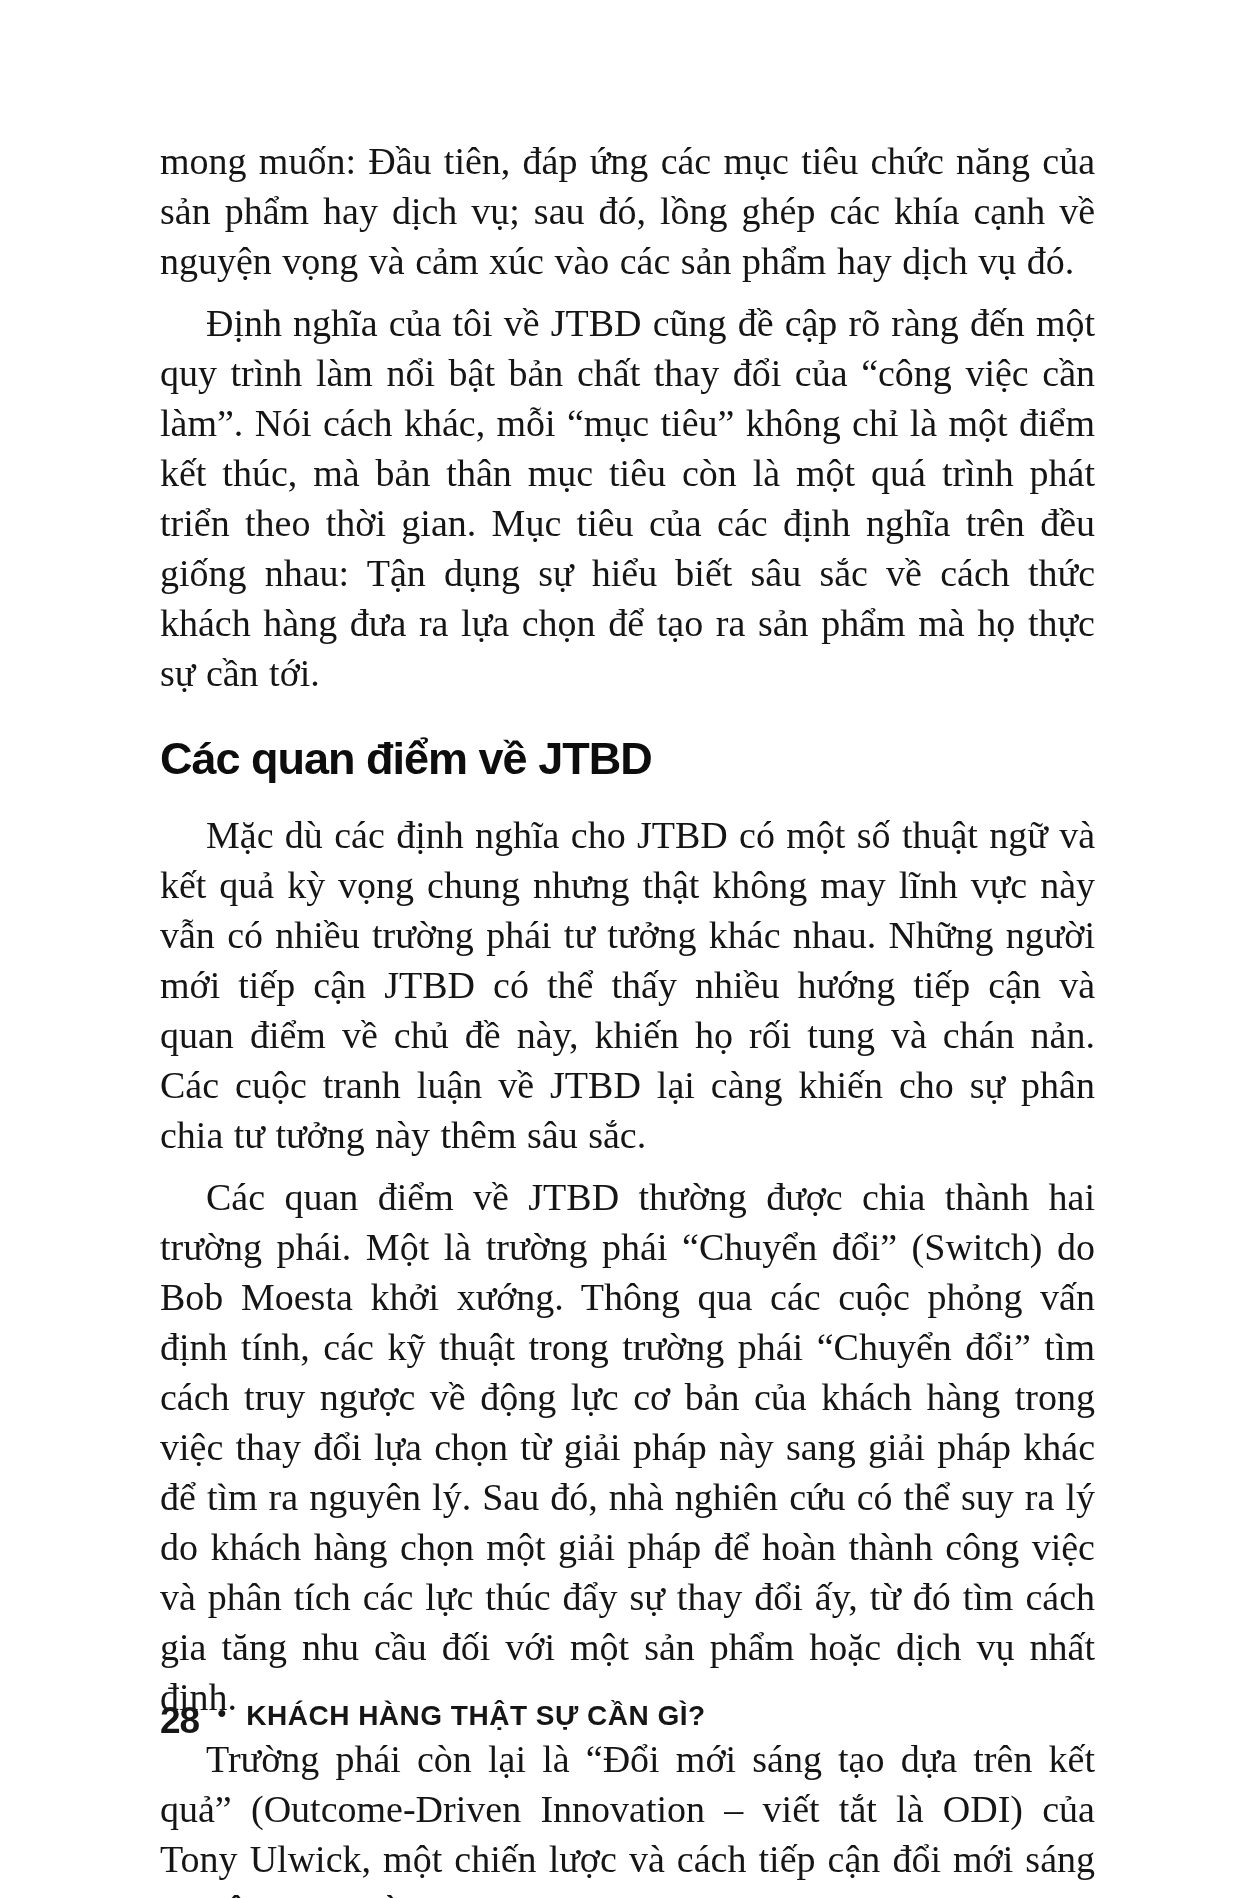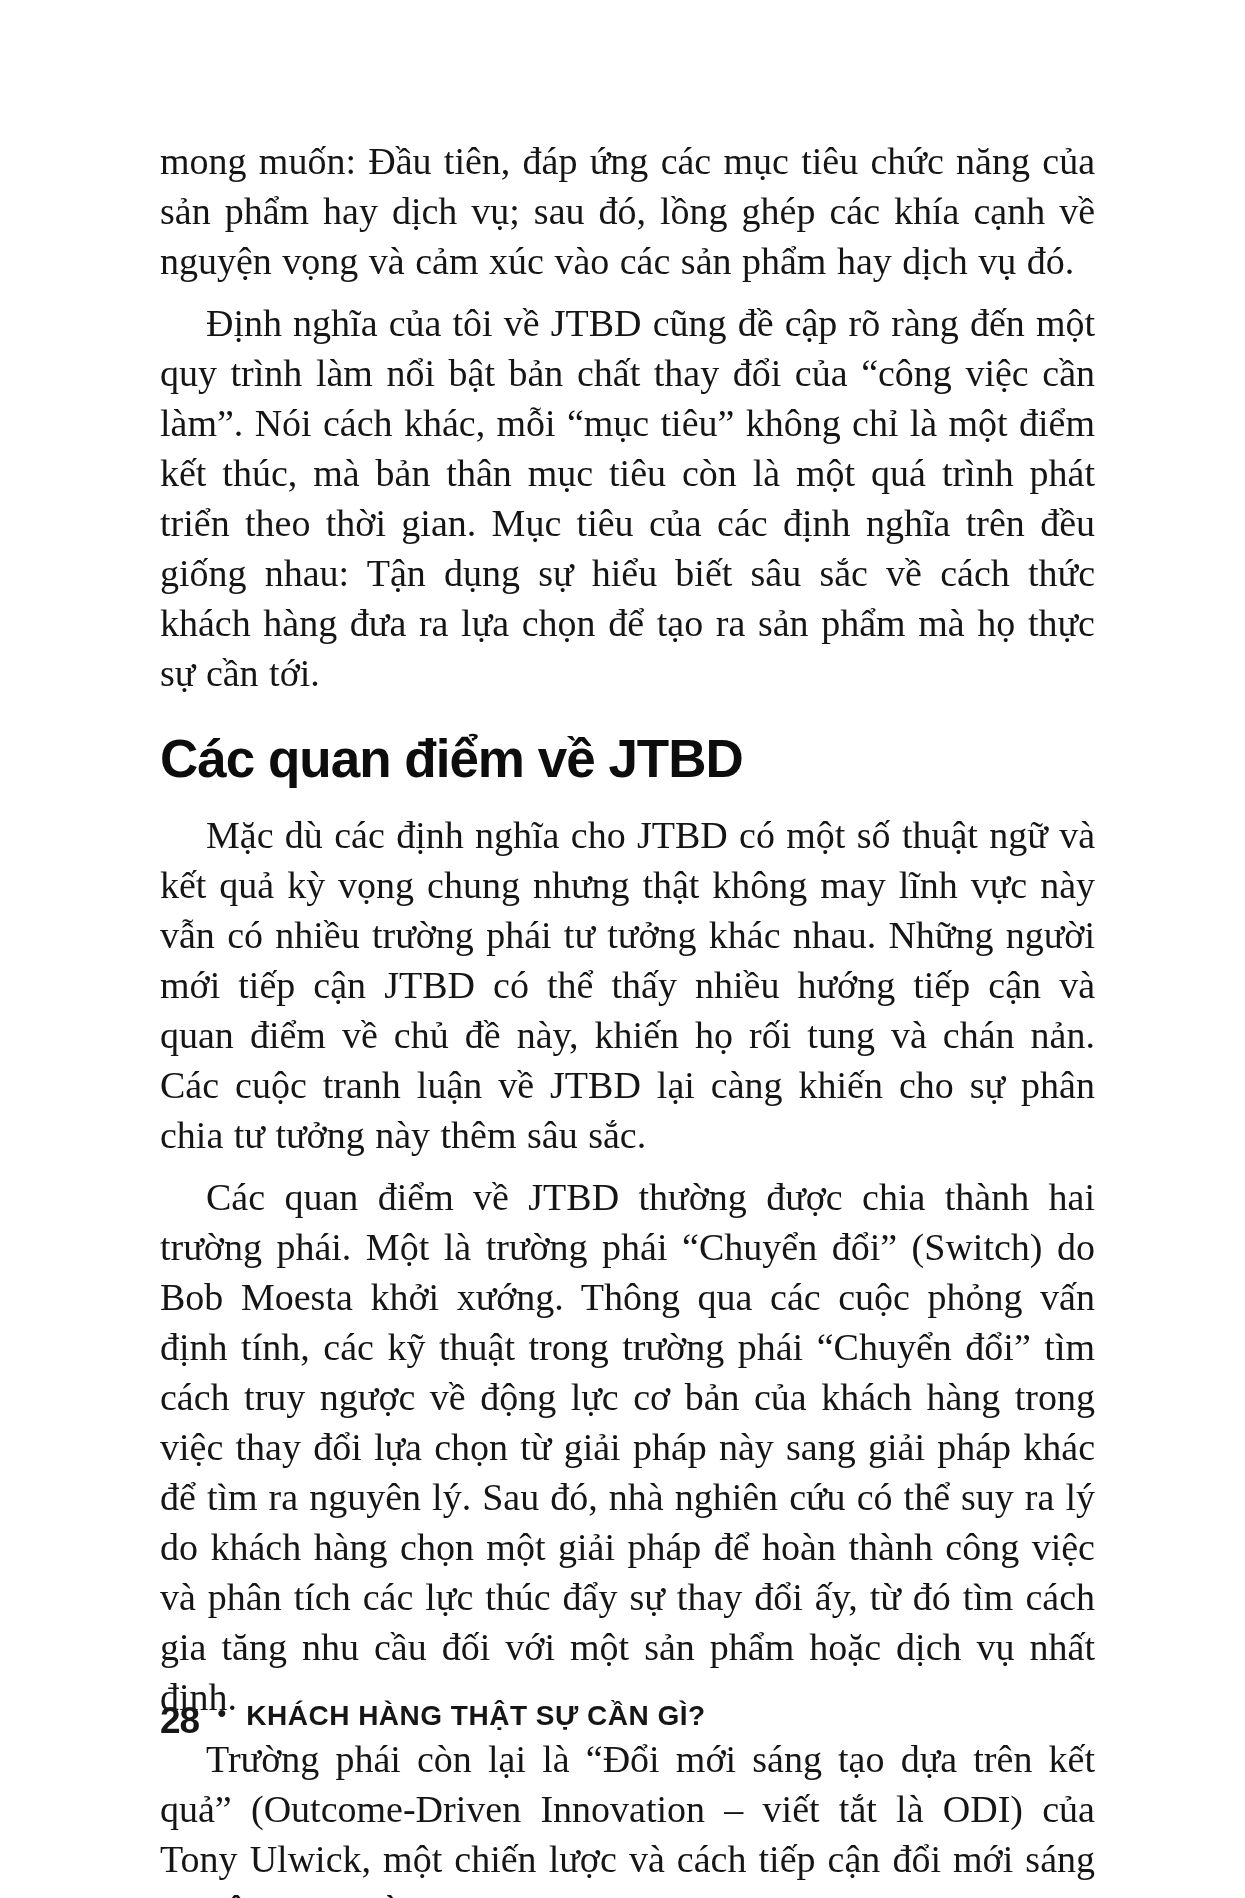--- a/index.html
+++ b/index.html
@@ -32,21 +32,21 @@
     color: #151515;
     word-spacing: 1px;
   }
   .body-par.no-indent {
     text-indent: 0;
   }
   .section-heading {
     margin: 36px 0 26px 0;
     font-family: "Liberation Sans", "DejaVu Sans", sans-serif;
     font-weight: 700;
-    font-size: 53px;
+    font-size: 45px;
     line-height: 50px;
     letter-spacing: -1px;
     color: #0d0d0d;
     text-align: left;
   }
   .footer {
     position: absolute;
     left: 160px;
     top: 1700px;
     display: flex;

